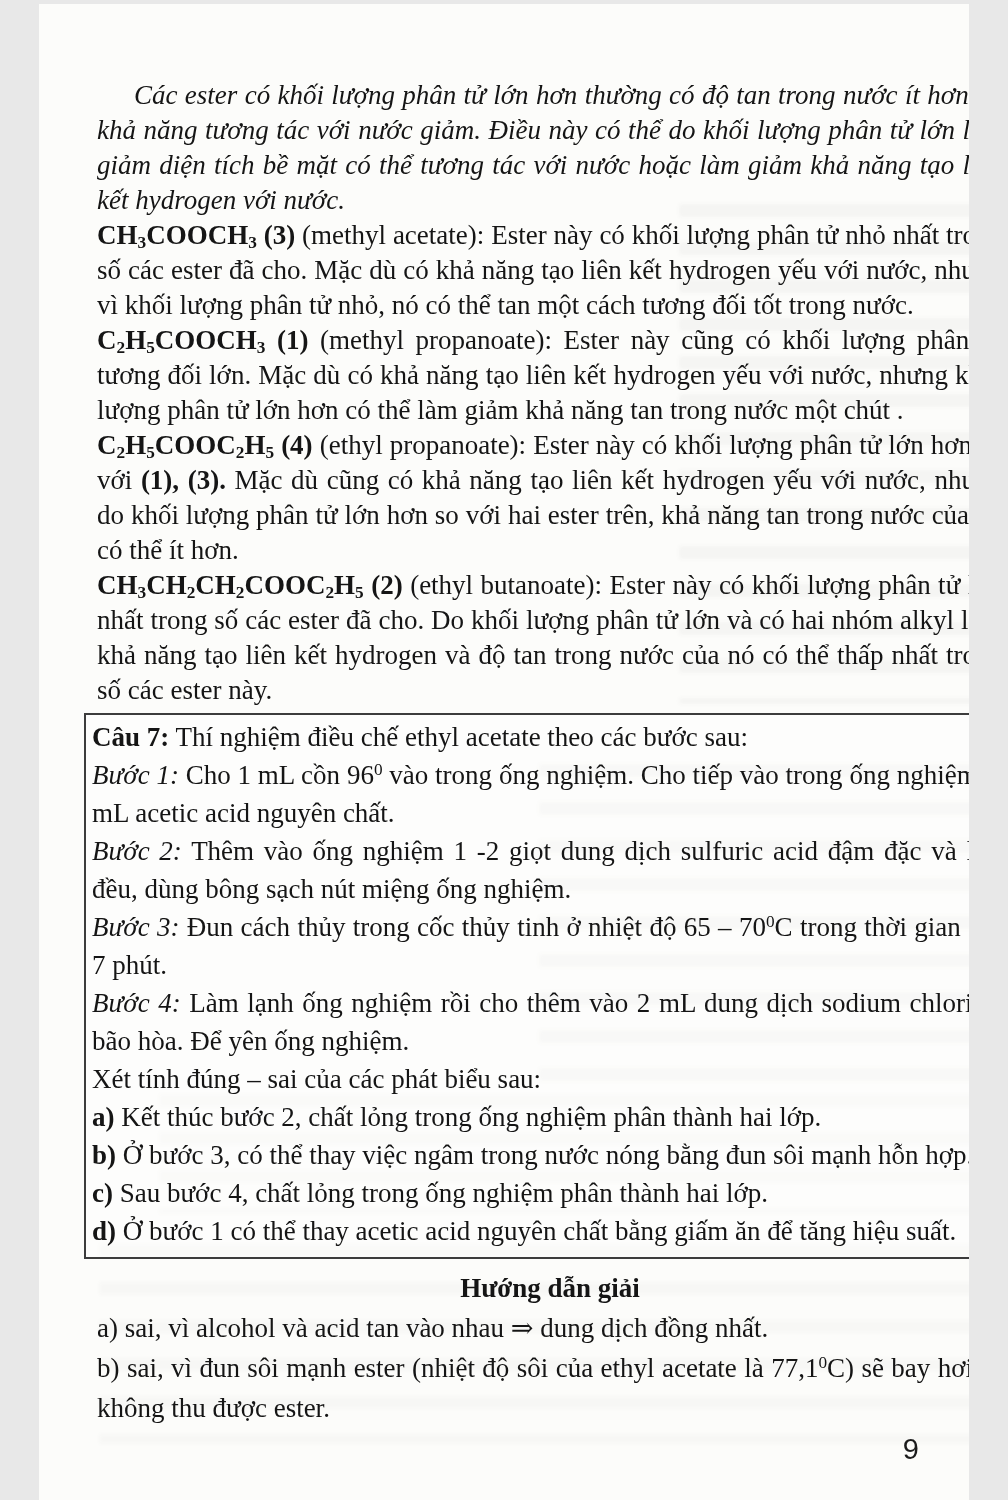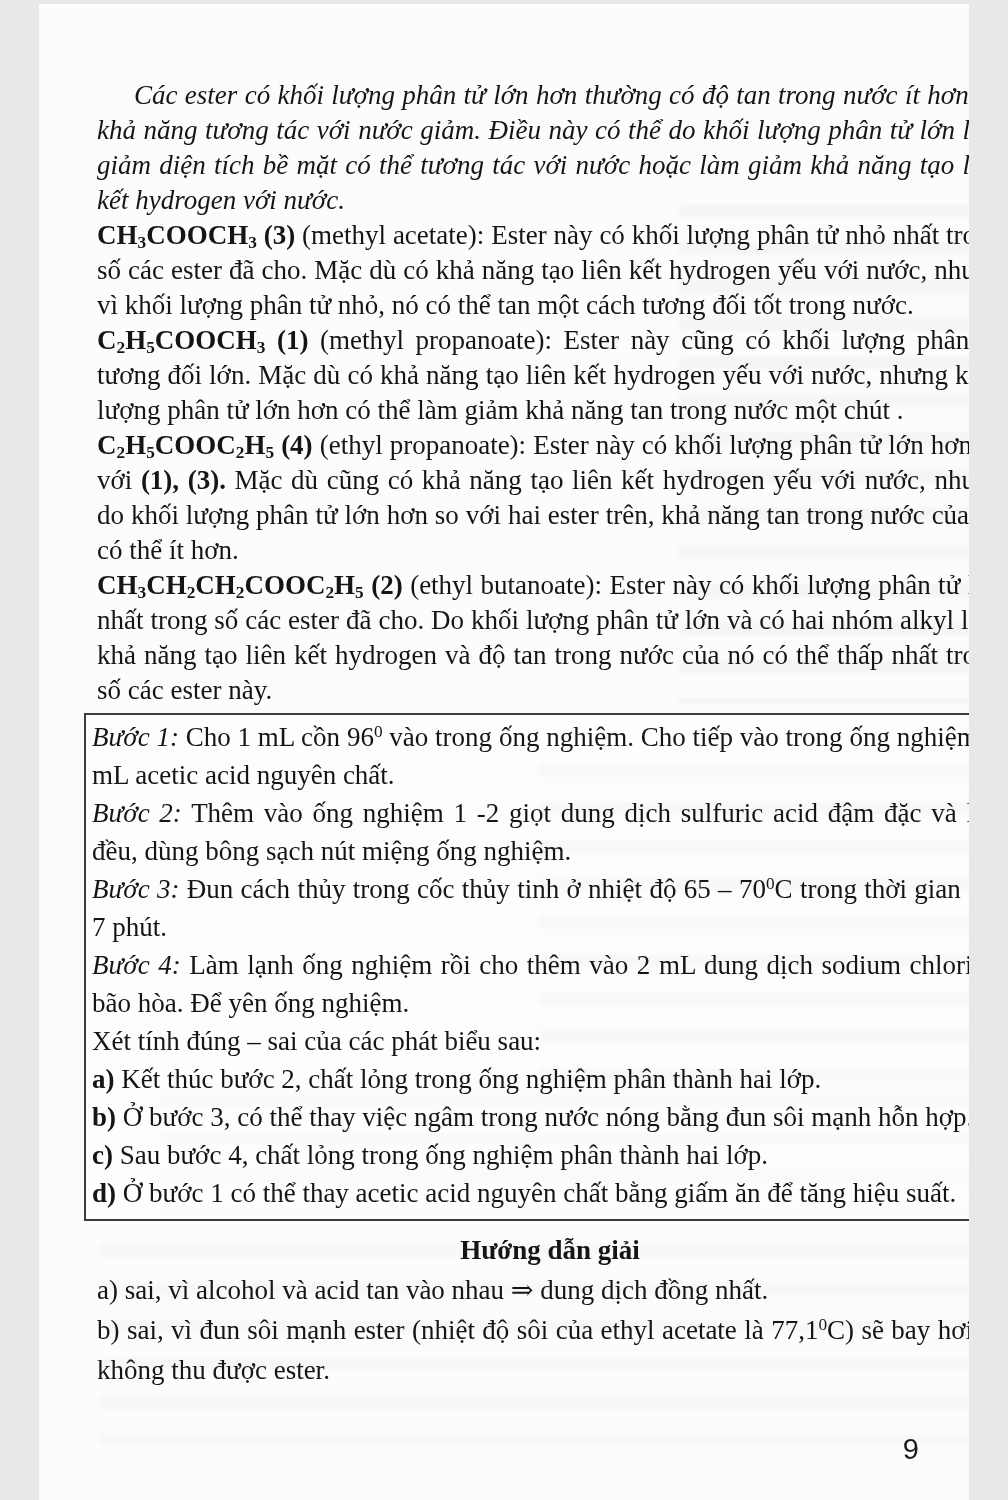--- a/index.html
+++ b/index.html
@@ -74,20 +74,21 @@
 
   <main class="content">
       <section class="sec plain">
         <p class="block indent italic"><span>Các ester có khối lượng phân tử lớn hơn thường có độ tan trong nước ít hơn do khả năng tương tác với nước giảm. Điều này có thể do khối lượng phân tử lớn làm giảm diện tích bề mặt có thể tương tác với nước hoặc làm giảm khả năng tạo liên kết hydrogen với nước.</span></p>
         <p class="block"><span style="font-weight: bold;">CH</span><sub style="font-weight: bold;">3</sub><span style="font-weight: bold;">COOCH</span><sub style="font-weight: bold;">3</sub><span style="font-weight: bold;"> (3) </span><span>(methyl acetate): Ester này có khối lượng phân tử nhỏ nhất trong số các ester đã cho. Mặc dù có khả năng tạo liên kết hydrogen yếu với nước, nhưng vì khối lượng phân tử nhỏ, nó có thể tan một cách tương đối tốt trong nước.</span></p>
         <p class="block"><span style="font-weight: bold;">C</span><sub style="font-weight: bold;">2</sub><span style="font-weight: bold;">H</span><sub style="font-weight: bold;">5</sub><span style="font-weight: bold;">COOCH</span><sub style="font-weight: bold;">3</sub><span style="font-weight: bold;"> (1) </span><span>(methyl propanoate): Ester này cũng có khối lượng phân tử tương đối lớn. Mặc dù có khả năng tạo liên kết hydrogen yếu với nước, nhưng khối lượng phân tử lớn hơn có thể làm giảm khả năng tan trong nước một chút .</span></p>
         <p class="block"><span style="font-weight: bold;">C</span><sub style="font-weight: bold;">2</sub><span style="font-weight: bold;">H</span><sub style="font-weight: bold;">5</sub><span style="font-weight: bold;">COOC</span><sub style="font-weight: bold;">2</sub><span style="font-weight: bold;">H</span><sub style="font-weight: bold;">5</sub><span style="font-weight: bold;"> (4) </span><span>(ethyl propanoate): Ester này có khối lượng phân tử lớn hơn so với </span><span style="font-weight: bold;">(1), (3).</span><span> Mặc dù cũng có khả năng tạo liên kết hydrogen yếu với nước, nhưng do khối lượng phân tử lớn hơn so với hai ester trên, khả năng tan trong nước của nó có thể ít hơn.</span></p>
         <p class="block"><span style="font-weight: bold;">CH</span><sub style="font-weight: bold;">3</sub><span style="font-weight: bold;">CH</span><sub style="font-weight: bold;">2</sub><span style="font-weight: bold;">CH</span><sub style="font-weight: bold;">2</sub><span style="font-weight: bold;">COOC</span><sub style="font-weight: bold;">2</sub><span style="font-weight: bold;">H</span><sub style="font-weight: bold;">5</sub><span style="font-weight: bold;"> (2) </span><span>(ethyl butanoate): Ester này có khối lượng phân tử lớn nhất trong số các ester đã cho. Do khối lượng phân tử lớn và có hai nhóm alkyl lớn, khả năng tạo liên kết hydrogen và độ tan trong nước của nó có thể thấp nhất trong số các ester này.</span></p>
       </section>
       <section class="sec box">
+        <p class="block"><span style="font-weight: bold;">Câu 7:</span><span> Thí nghiệm điều chế ethyl acetate theo các bước sau:</span></p>
         <p class="block"><span style="font-style: italic;">Bước 1:</span><span> Cho 1 mL cồn 96</span><sup>0</sup><span> vào trong ống nghiệm. Cho tiếp vào trong ống nghiệm 1 mL acetic acid nguyên chất.</span></p>
         <p class="block"><span style="font-style: italic;">Bước 2:</span><span> Thêm vào ống nghiệm 1 -2 giọt dung dịch sulfuric acid đậm đặc và lắc đều, dùng bông sạch nút miệng ống nghiệm.</span></p>
         <p class="block"><span style="font-style: italic;">Bước 3:</span><span>  Đun cách thủy trong cốc thủy tinh ở nhiệt độ 65 – 70</span><sup>0</sup><span>C trong thời gian 5 - 7 phút.</span></p>
         <p class="block"><span style="font-style: italic;">Bước 4:</span><span> Làm lạnh ống nghiệm rồi cho thêm vào 2 mL dung dịch sodium chloride bão hòa. Để yên ống nghiệm.</span></p>
         <p class="block"><span>Xét tính đúng – sai của các phát biểu sau:</span></p>
         <p class="block"><span style="font-weight: bold;">a)</span><span> Kết thúc bước 2, chất lỏng trong ống nghiệm phân thành hai lớp.</span></p>
         <p class="block"><span style="font-weight: bold;">b)</span><span> Ở bước 3, có thể thay việc ngâm trong nước nóng bằng đun sôi mạnh hỗn hợp.</span></p>
         <p class="block"><span style="font-weight: bold;">c)</span><span> Sau bước 4, chất lỏng trong ống nghiệm phân thành hai lớp.</span></p>
         <p class="block"><span style="font-weight: bold;">d)</span><span> Ở bước 1 có thể thay acetic acid nguyên chất bằng giấm ăn để tăng hiệu suất.</span></p>
       </section>

